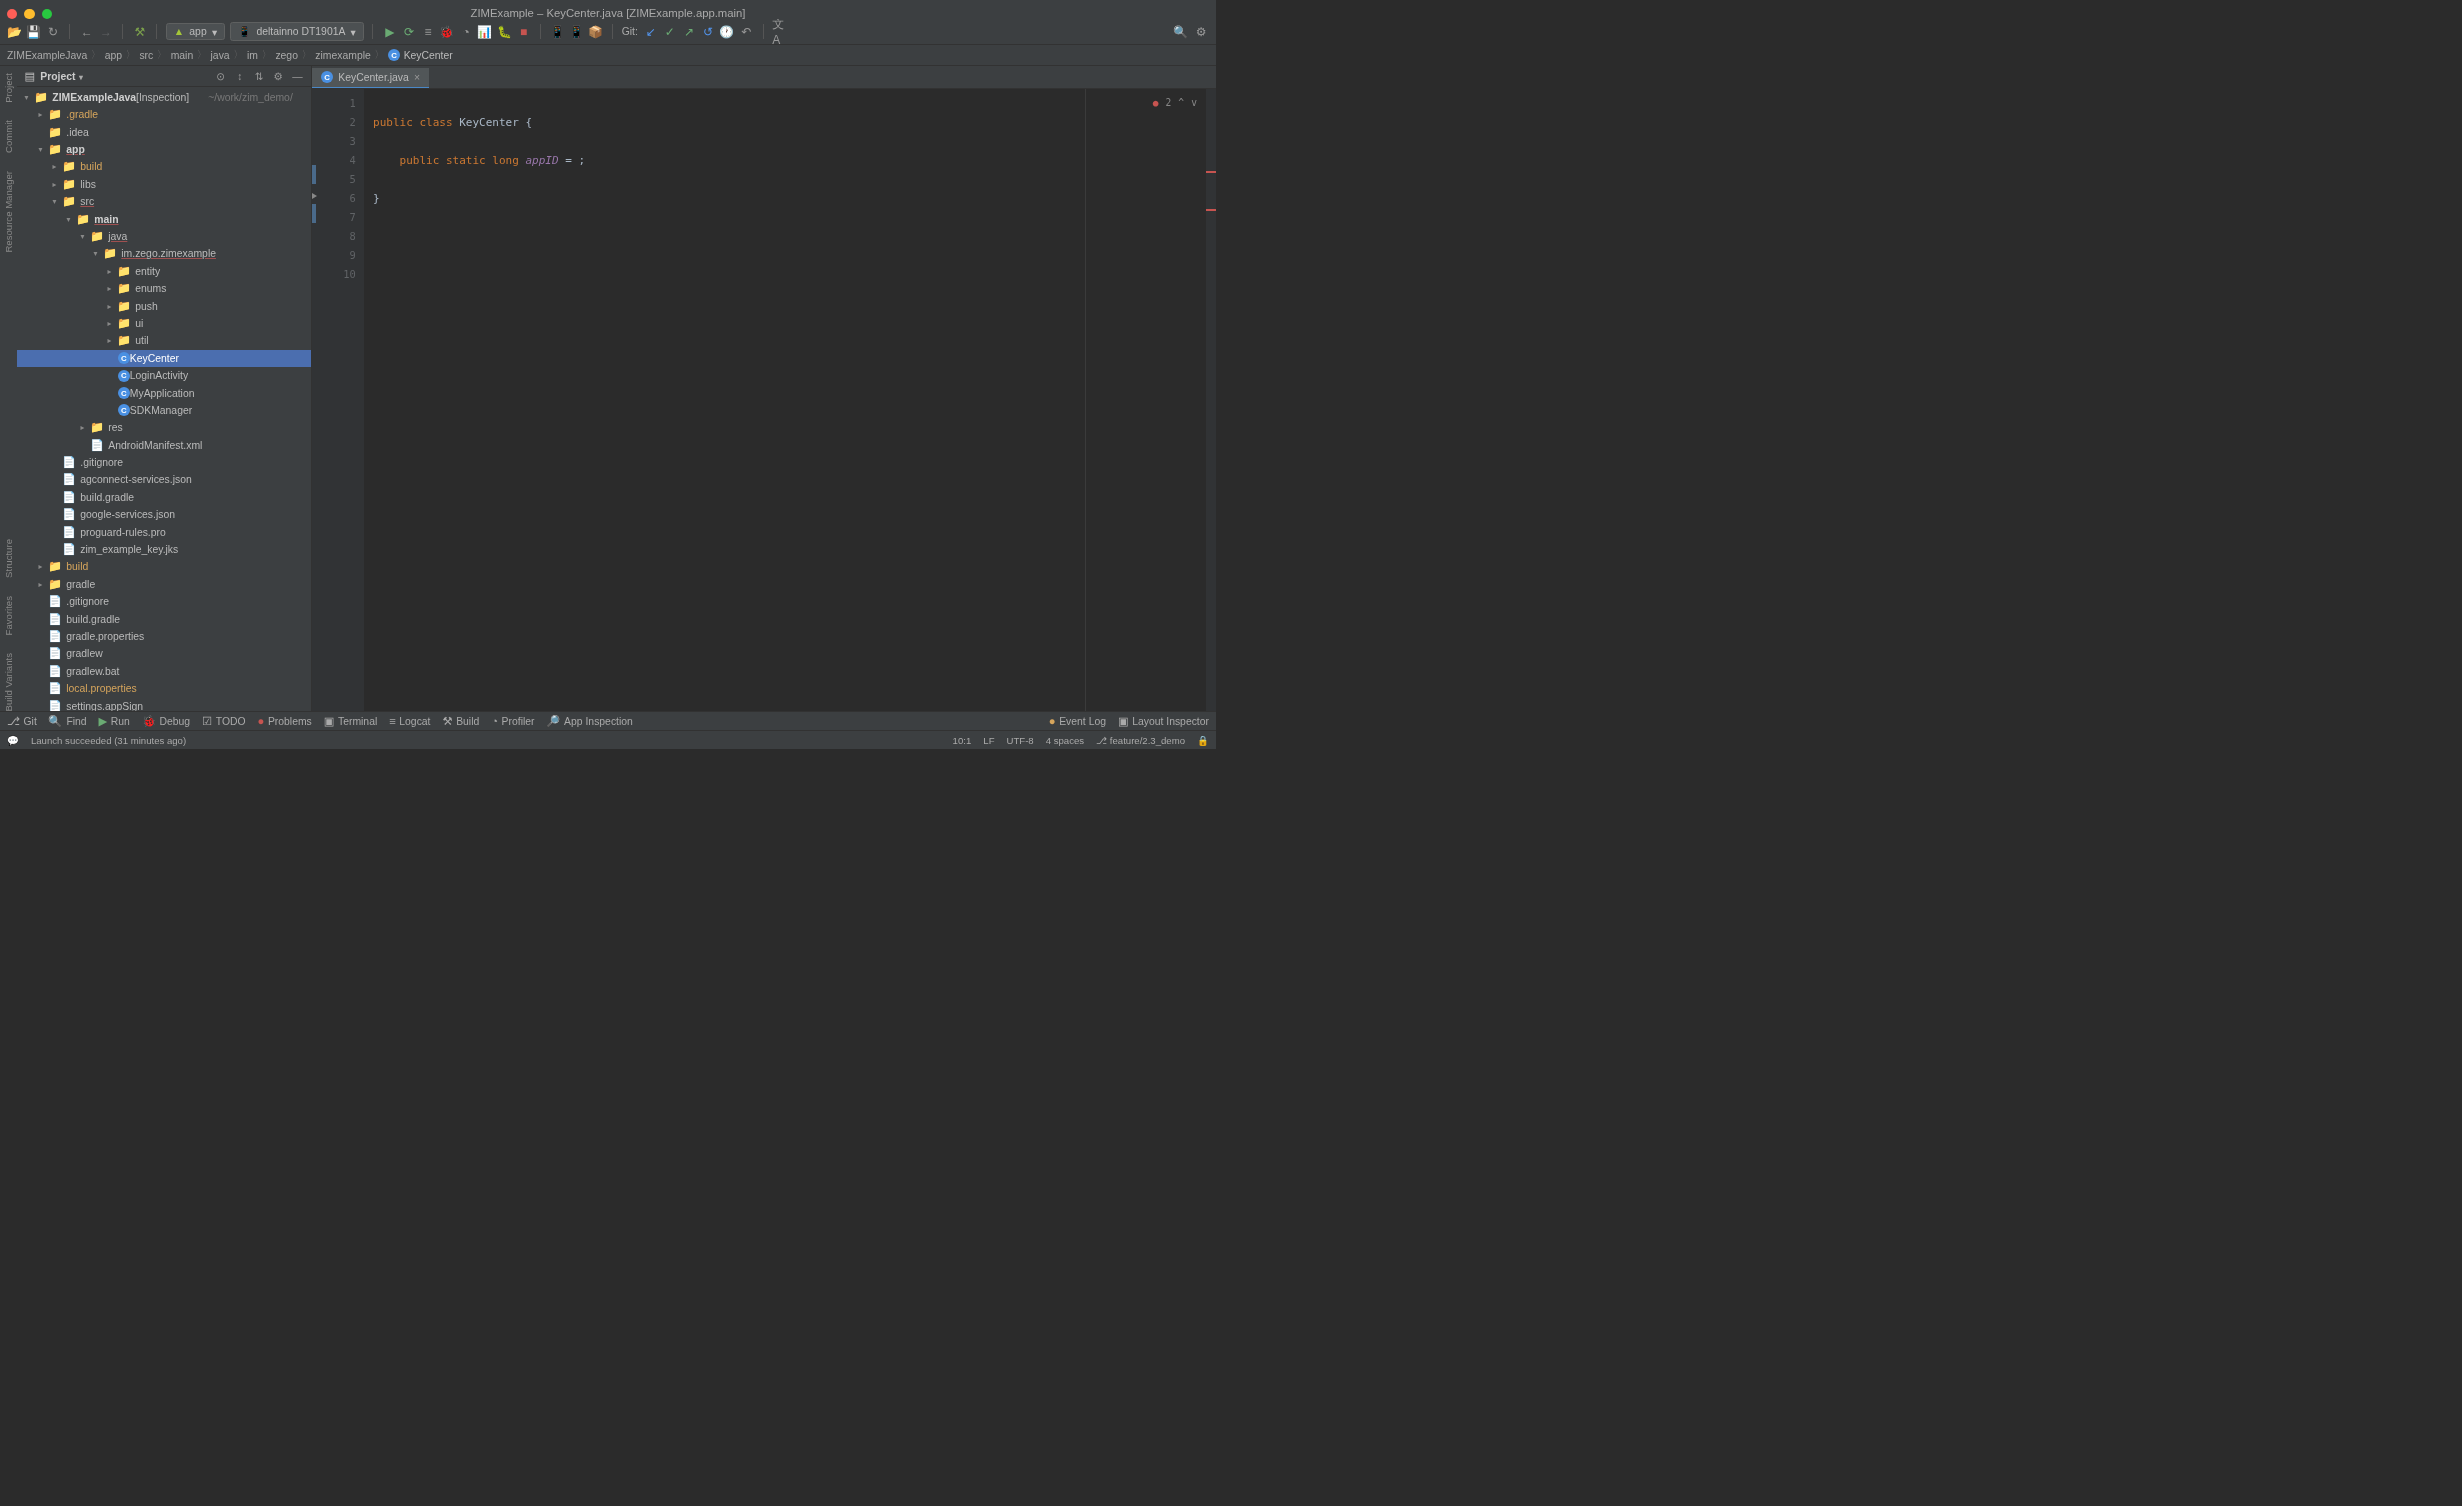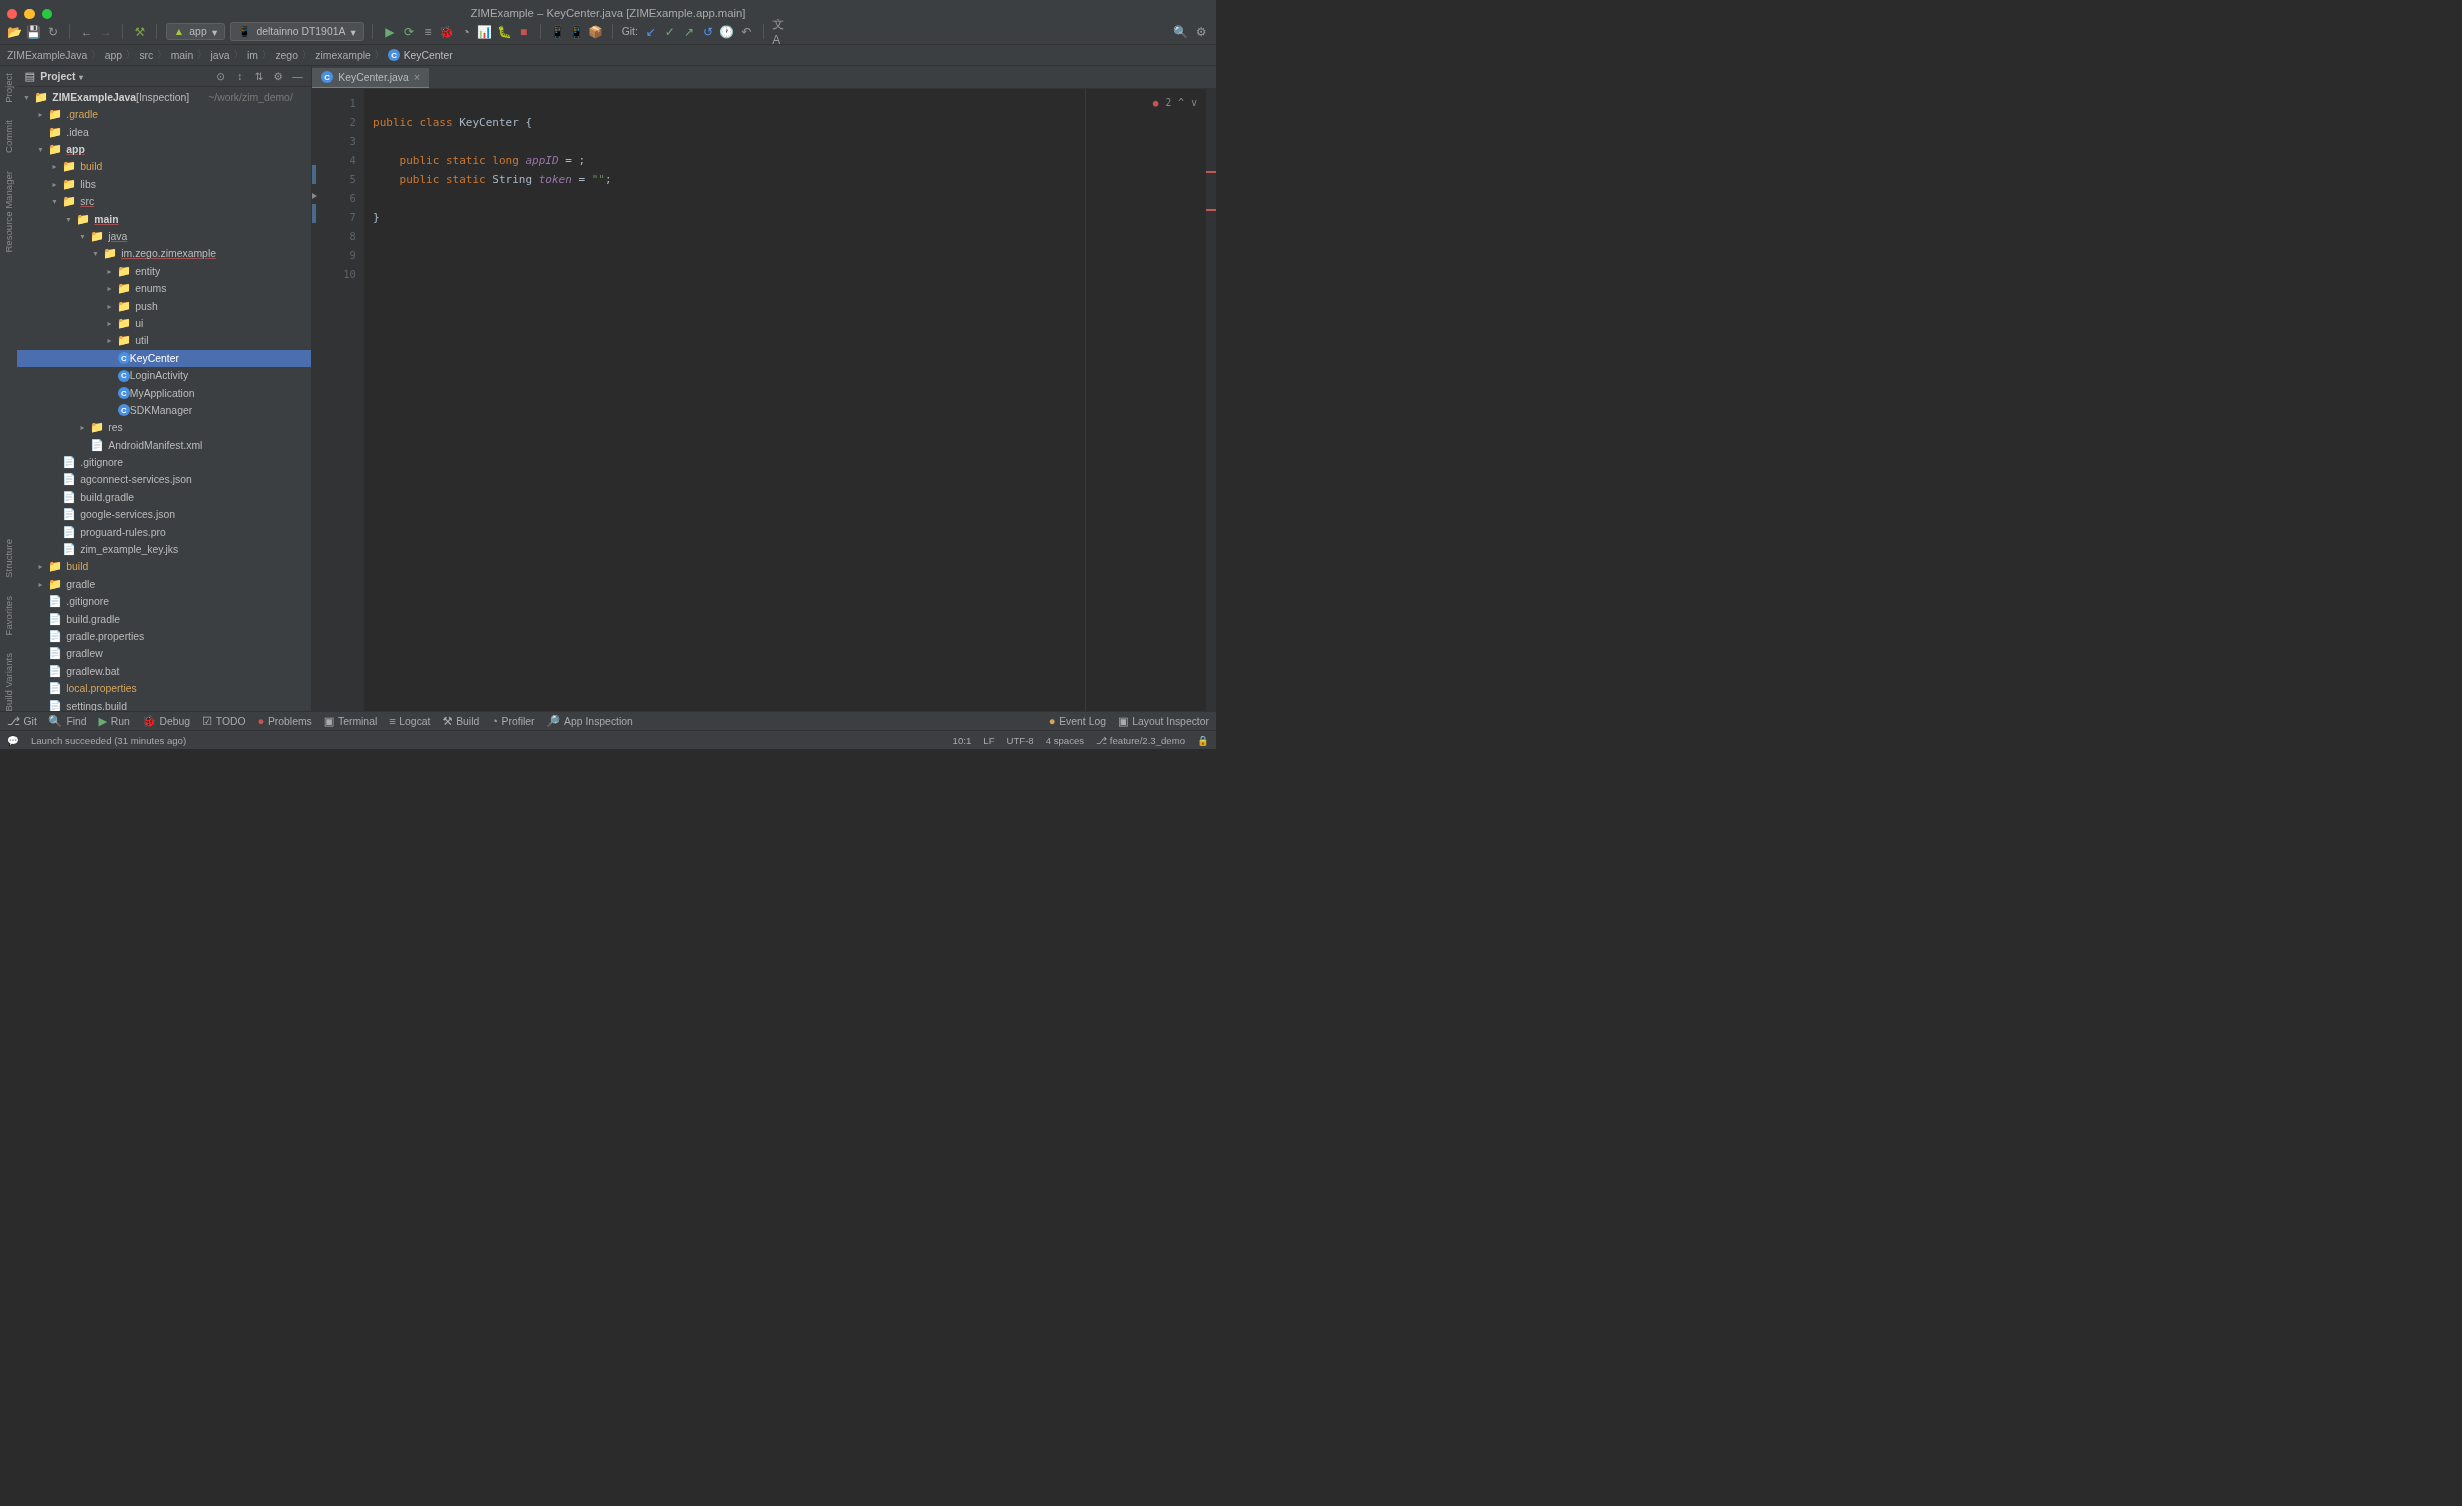--- a/index.html
+++ b/index.html
@@ -590,21 +590,21 @@
           <span class="tree-label ">gradlew.bat</span>
         </div>
         <div class="tree-row" style="padding-left: 21px;">
           <span class="tree-arrow"></span>
           <span class="tree-ficon file-ic">📄</span>
           <span class="tree-label highlight">local.properties</span>
         </div>
         <div class="tree-row" style="padding-left: 21px;">
           <span class="tree-arrow"></span>
           <span class="tree-ficon file-ic">📄</span>
-          <span class="tree-label ">settings.build</span>
+          <span class="tree-label ">settings.appSign</span>
         </div>
       </div>
   </div>
 
   <div class="editor-area">
     <div class="editor-tabs">
       <div class="etab">
         <span class="class-c" style="width:12px;height:12px">C</span>
         <span>KeyCenter.java</span>
         <span class="close-x">×</span>
@@ -631,21 +631,20 @@
         <div class="editor-topright">
           <span class="err-badge">●</span>
           <span>2</span>
           <span>^</span>
           <span>v</span>
         </div>
           <div class="line">&nbsp;</div>
           <div class="line"><span class="kw">public class </span><span class="ident">KeyCenter {</span></div>
           <div class="line">&nbsp;</div>
           <div class="line"><span>    </span><span class="kw">public static long </span><span class="staticf">appID</span><span class="ident"> = ;</span></div>
-          <div class="line"><span>    </span><span class="kw">public static </span><span class="ident">String </span><span class="staticf">token</span><span class="ident"> = </span><span class="str">""</span><span class="ident">;</span></div>
           <div class="line">&nbsp;</div>
           <div class="line"><span class="ident">}</span></div>
           <div class="line">&nbsp;</div>
         </div>
       <div class="editor-rightstrip">
         <div class="err-mark" style="top:82px"></div>
         <div class="err-mark" style="top:120px"></div>
       </div>
     </div>
   </div>

